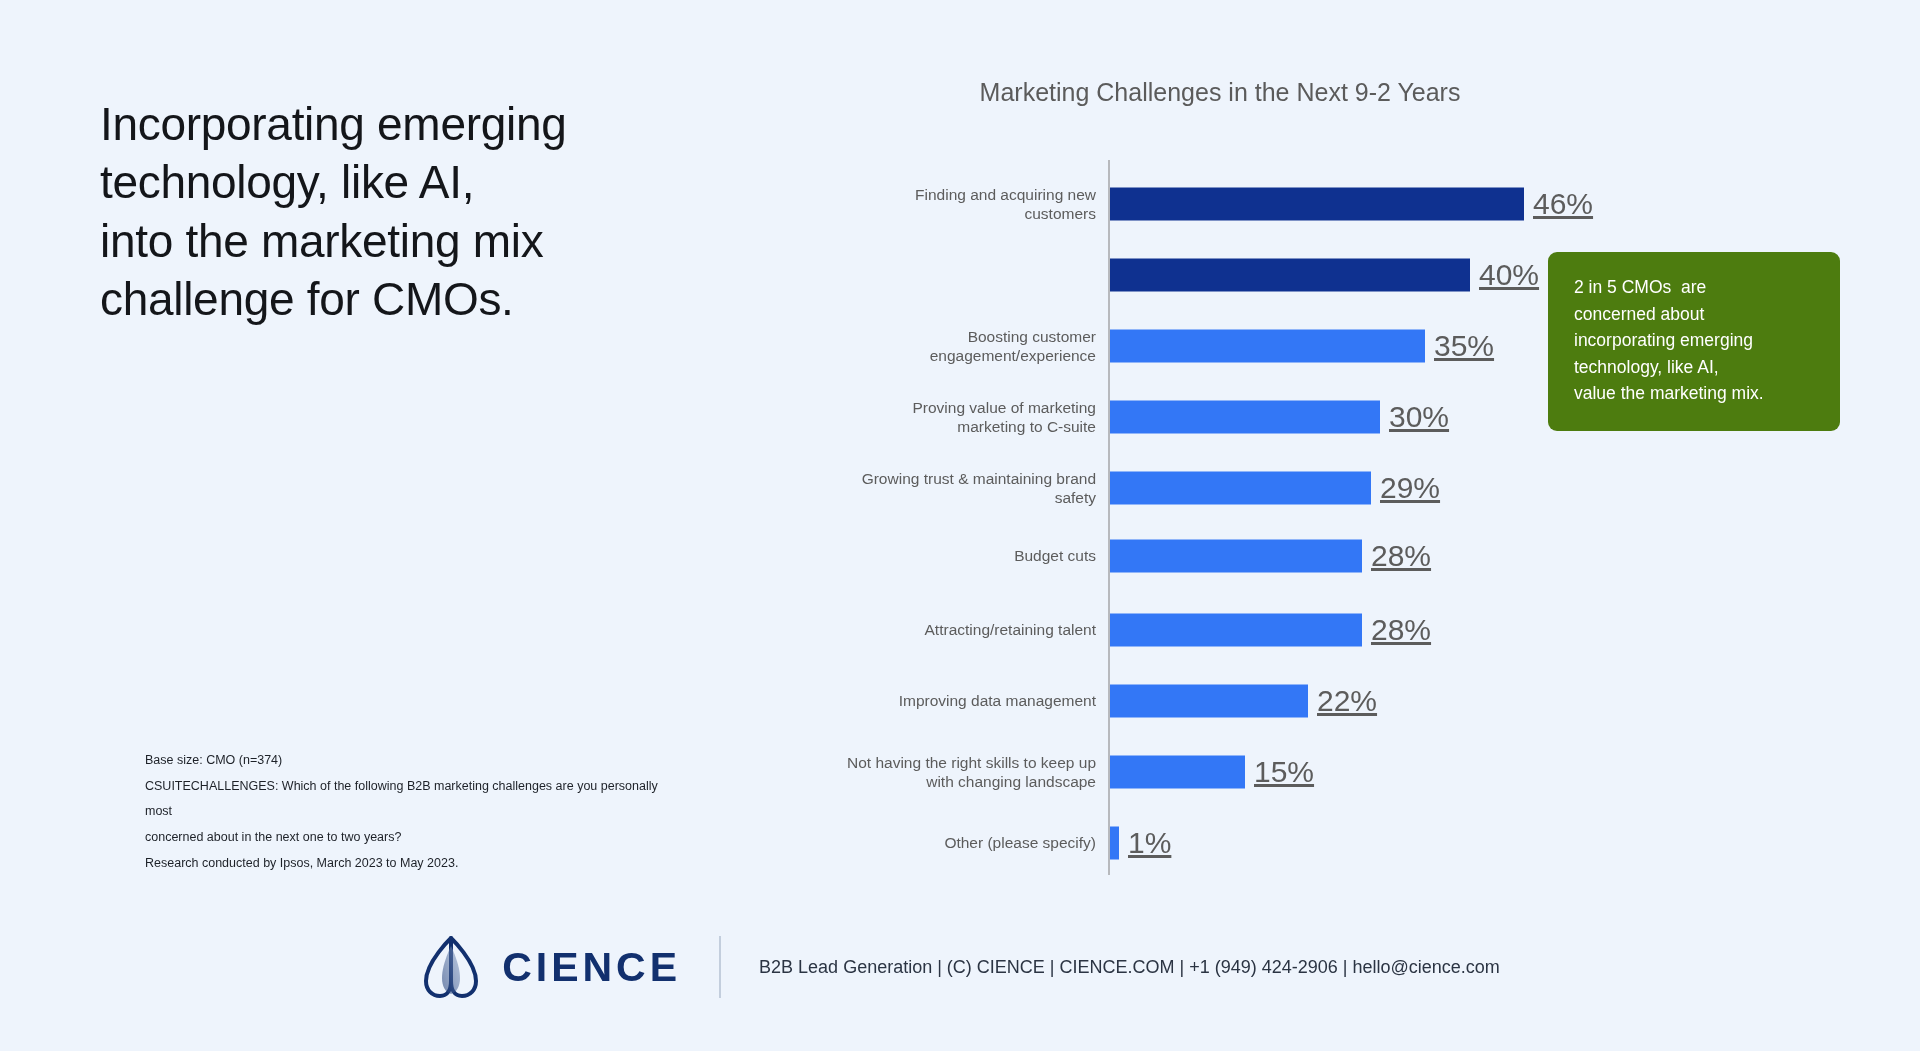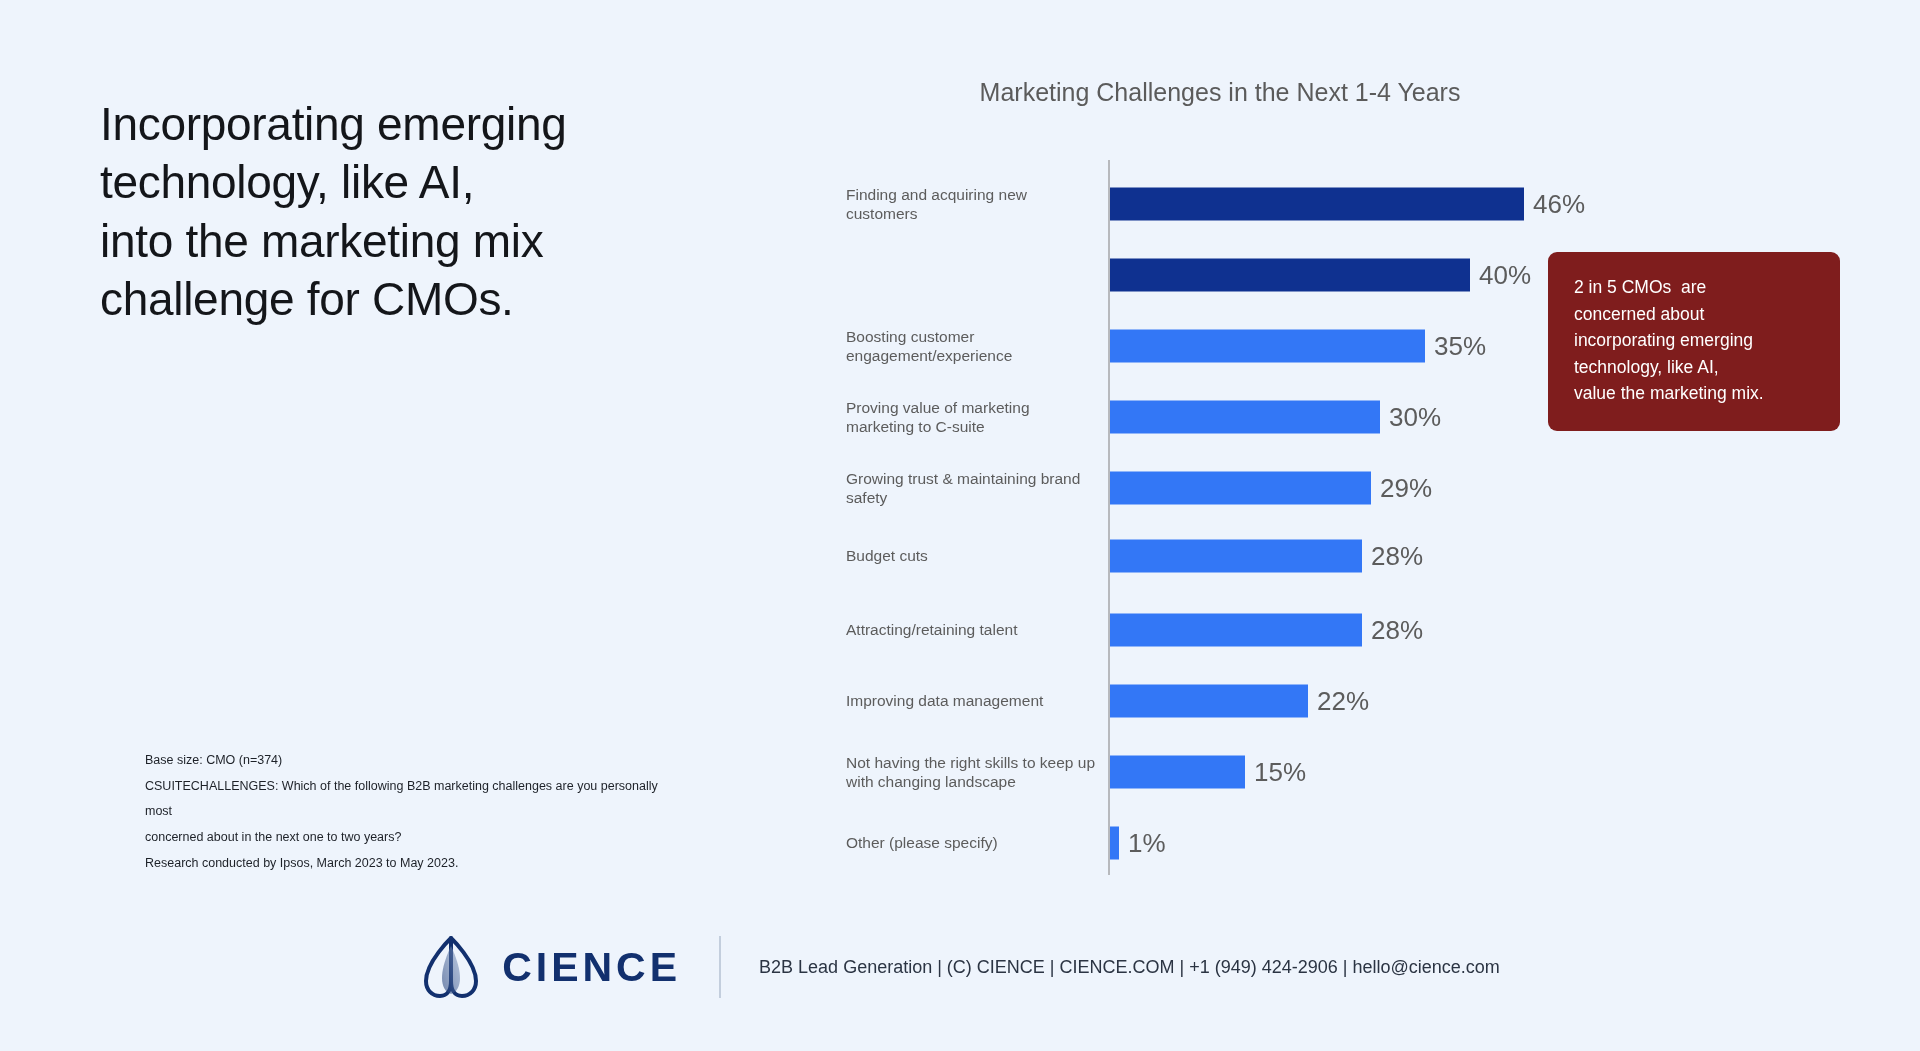--- a/index.html
+++ b/index.html
@@ -70,53 +70,55 @@
   .row {
     position: absolute;
     left: 0;
     width: 640px;
     height: 71px;
   }
   .row-label {
     position: absolute;
     right: 374px;
     width: 250px;
+    text-align: right;
     font-size: 15.5px;
     line-height: 1.25;
     color: #5c5c5c;
     top: 50%;
     transform: translateY(-50%);
   }
   .bar {
     position: absolute;
     left: 280px;
     top: 50%;
     transform: translateY(-50%);
     height: 33px;
     background: #3377f6;
   }
   .bar.dark { background: #0f3190; }
   .bar-value {
     position: absolute;
     top: 50%;
     transform: translateY(-50%);
-    font-size: 26px;
+    font-size: 30px;
     color: #5c5c5c;
     white-space: nowrap;
+    text-decoration: underline;
   }
 
   
   .callout {
     position: absolute;
     left: 1548px;
     top: 252px;
     width: 292px;
     padding: 22px 24px 24px 26px;
     box-sizing: border-box;
-    background: #7f1d1d;
+    background: #4d7c0f;
     border-radius: 9px;
     color: #ffffff;
     font-size: 17.5px;
     line-height: 1.52;
   }
   .callout-line { display: block; white-space: pre; }
 
   
   .footer {
     position: absolute;
@@ -163,21 +165,21 @@
   <span class="headline-line">challenge for CMOs.</span>
 </div>
 
 <div class="footnotes">
   <span class="footnote">Base size: CMO (n=374)</span>
   <span class="footnote">CSUITECHALLENGES: Which of the following B2B marketing challenges are you personally most</span>
   <span class="footnote">concerned about in the next one to two years?</span>
   <span class="footnote">Research conducted by Ipsos, March 2023 to May 2023.</span>
 </div>
 
-<div class="chart-title">Marketing Challenges in the Next 1-4 Years</div>
+<div class="chart-title">Marketing Challenges in the Next 9-2 Years</div>
 
 <div class="chart">
   <div class="axis-line"></div>
   <div id="bar-rows">
       <div class="row" style="top: 8px;">
         <div class="row-label">Finding and acquiring new customers</div>
         <div class="bar dark" style="width: 414px; background: rgb(15, 49, 144);"></div>
         <div class="bar-value" style="left: 703px;">46%</div>
       </div>
       <div class="row" style="top: 79px;">

